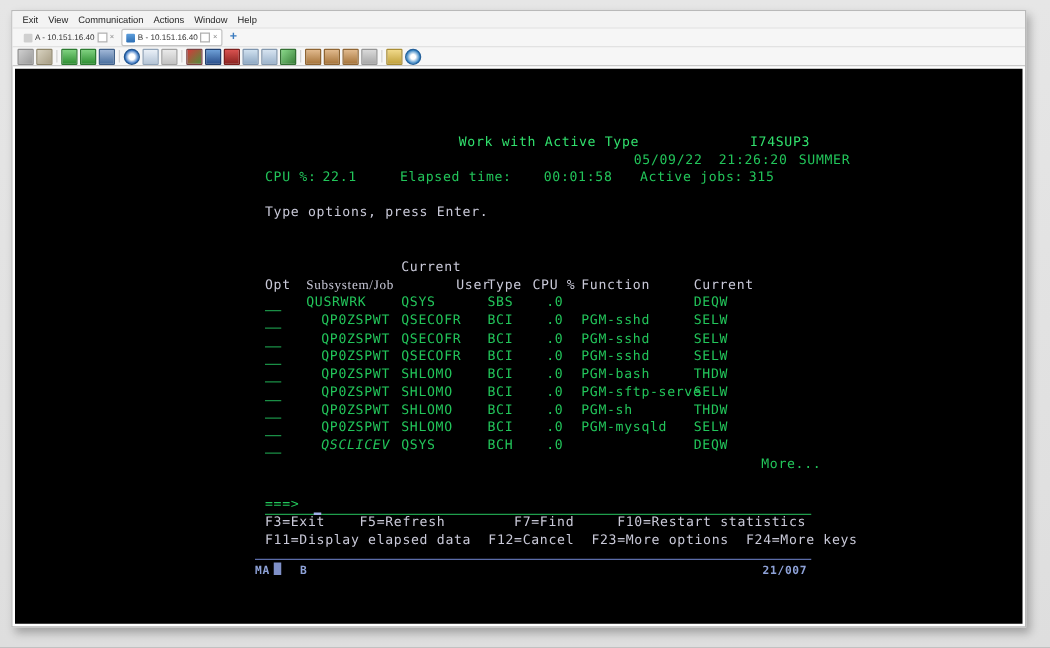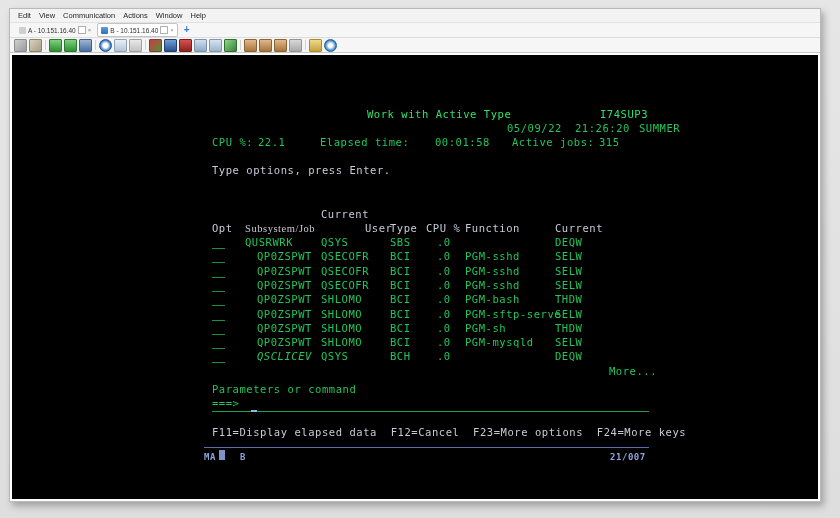--- a/index.html
+++ b/index.html
@@ -182,21 +182,21 @@
   }
 </style>
 </head>
 <body>
 
 <div id="app">
 
   <div class="window">
 
     <div class="menubar">
-      <div class="menu-item">Edit</div>
+      <div class="menu-item">Exit</div>
       <div class="menu-item">View</div>
       <div class="menu-item">Communication</div>
       <div class="menu-item">Actions</div>
       <div class="menu-item">Window</div>
       <div class="menu-item">Help</div>
     </div>
 
     <div class="tabbar">
       <div class="tab">
         <span class="tab-dot dim"></span>
@@ -328,25 +328,25 @@
             <div class="opt-underline" style="left: 200px; top: 307.4px;"></div>
             <div class="row green" style="left: 245px; top: 295.4px; font-style: italic;">QSCLICEV</div>
             <div class="row green" style="left: 309px; top: 295.4px;">QSYS</div>
             <div class="row green" style="left: 378px; top: 295.4px;">BCH</div>
             <div class="row green" style="left: 425px; top: 295.4px;">.0</div>
             <div class="row green" style="left: 543px; top: 295.4px;">DEQW</div>
           </div>
 
         <div class="row green" style="left:597px; top:310px;">More...</div>
 
-        <div class="row green" style="left:200px; top:328px;">Parameters or command</div>
         <div class="row green" style="left:200px; top:342px;">===&gt;</div>
         <div class="cmd-underline" style="left:200px; top:356px; width:437px;"></div>
         <div class="cursor-cmd" style="left:239px; top:355px;"></div>
 
+        <div class="row white" style="left:200px; top:357px;">F3=Exit    F5=Refresh        F7=Find     F10=Restart statistics</div>
         <div class="row white" style="left:200px; top:371px;">F11=Display elapsed data  F12=Cancel  F23=More options  F24=More keys</div>
 
         <div class="status-sep" style="left:192px; top:392px; width:445px;"></div>
         <div class="row blue" style="left:192px; top:396px; font-size:9px;">MA</div>
         <div class="cursor-blk" style="left:207px; top:395px;"></div>
         <div class="row blue" style="left:228px; top:396px; font-size:9px;">B</div>
         <div class="row blue" style="left:598px; top:396px; font-size:9px;">21/007</div>
 
       </div>
     </div>

